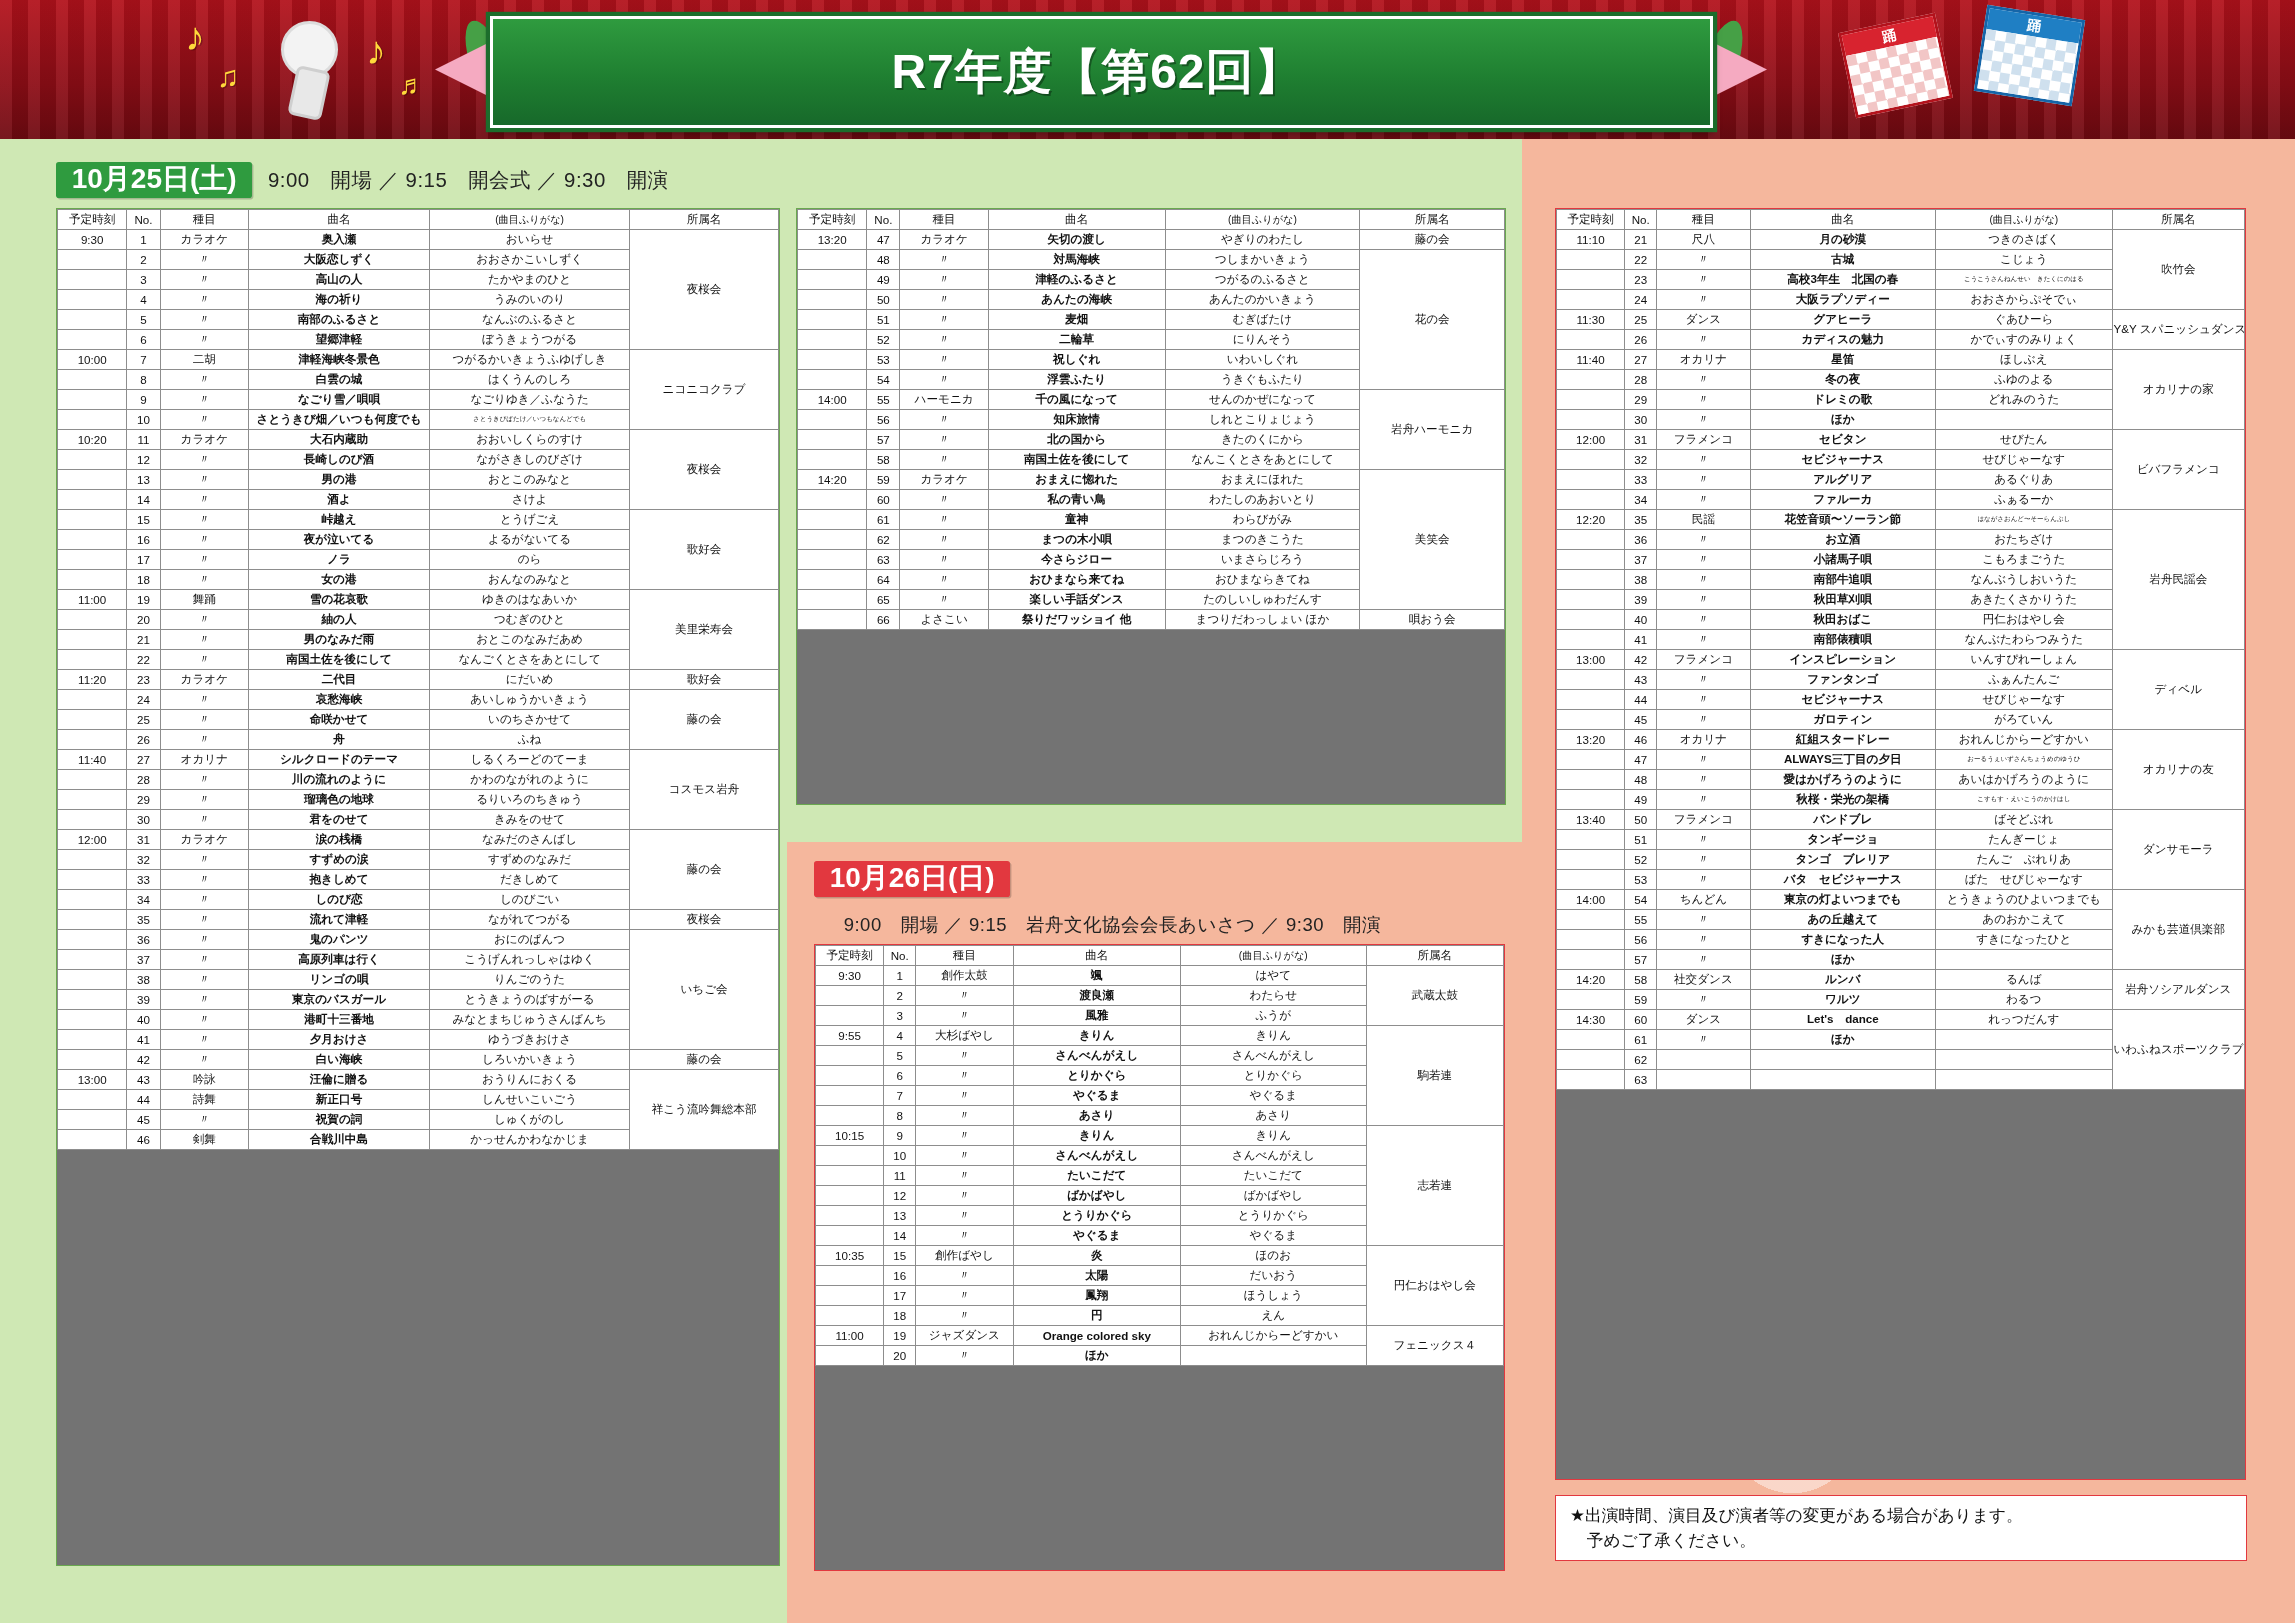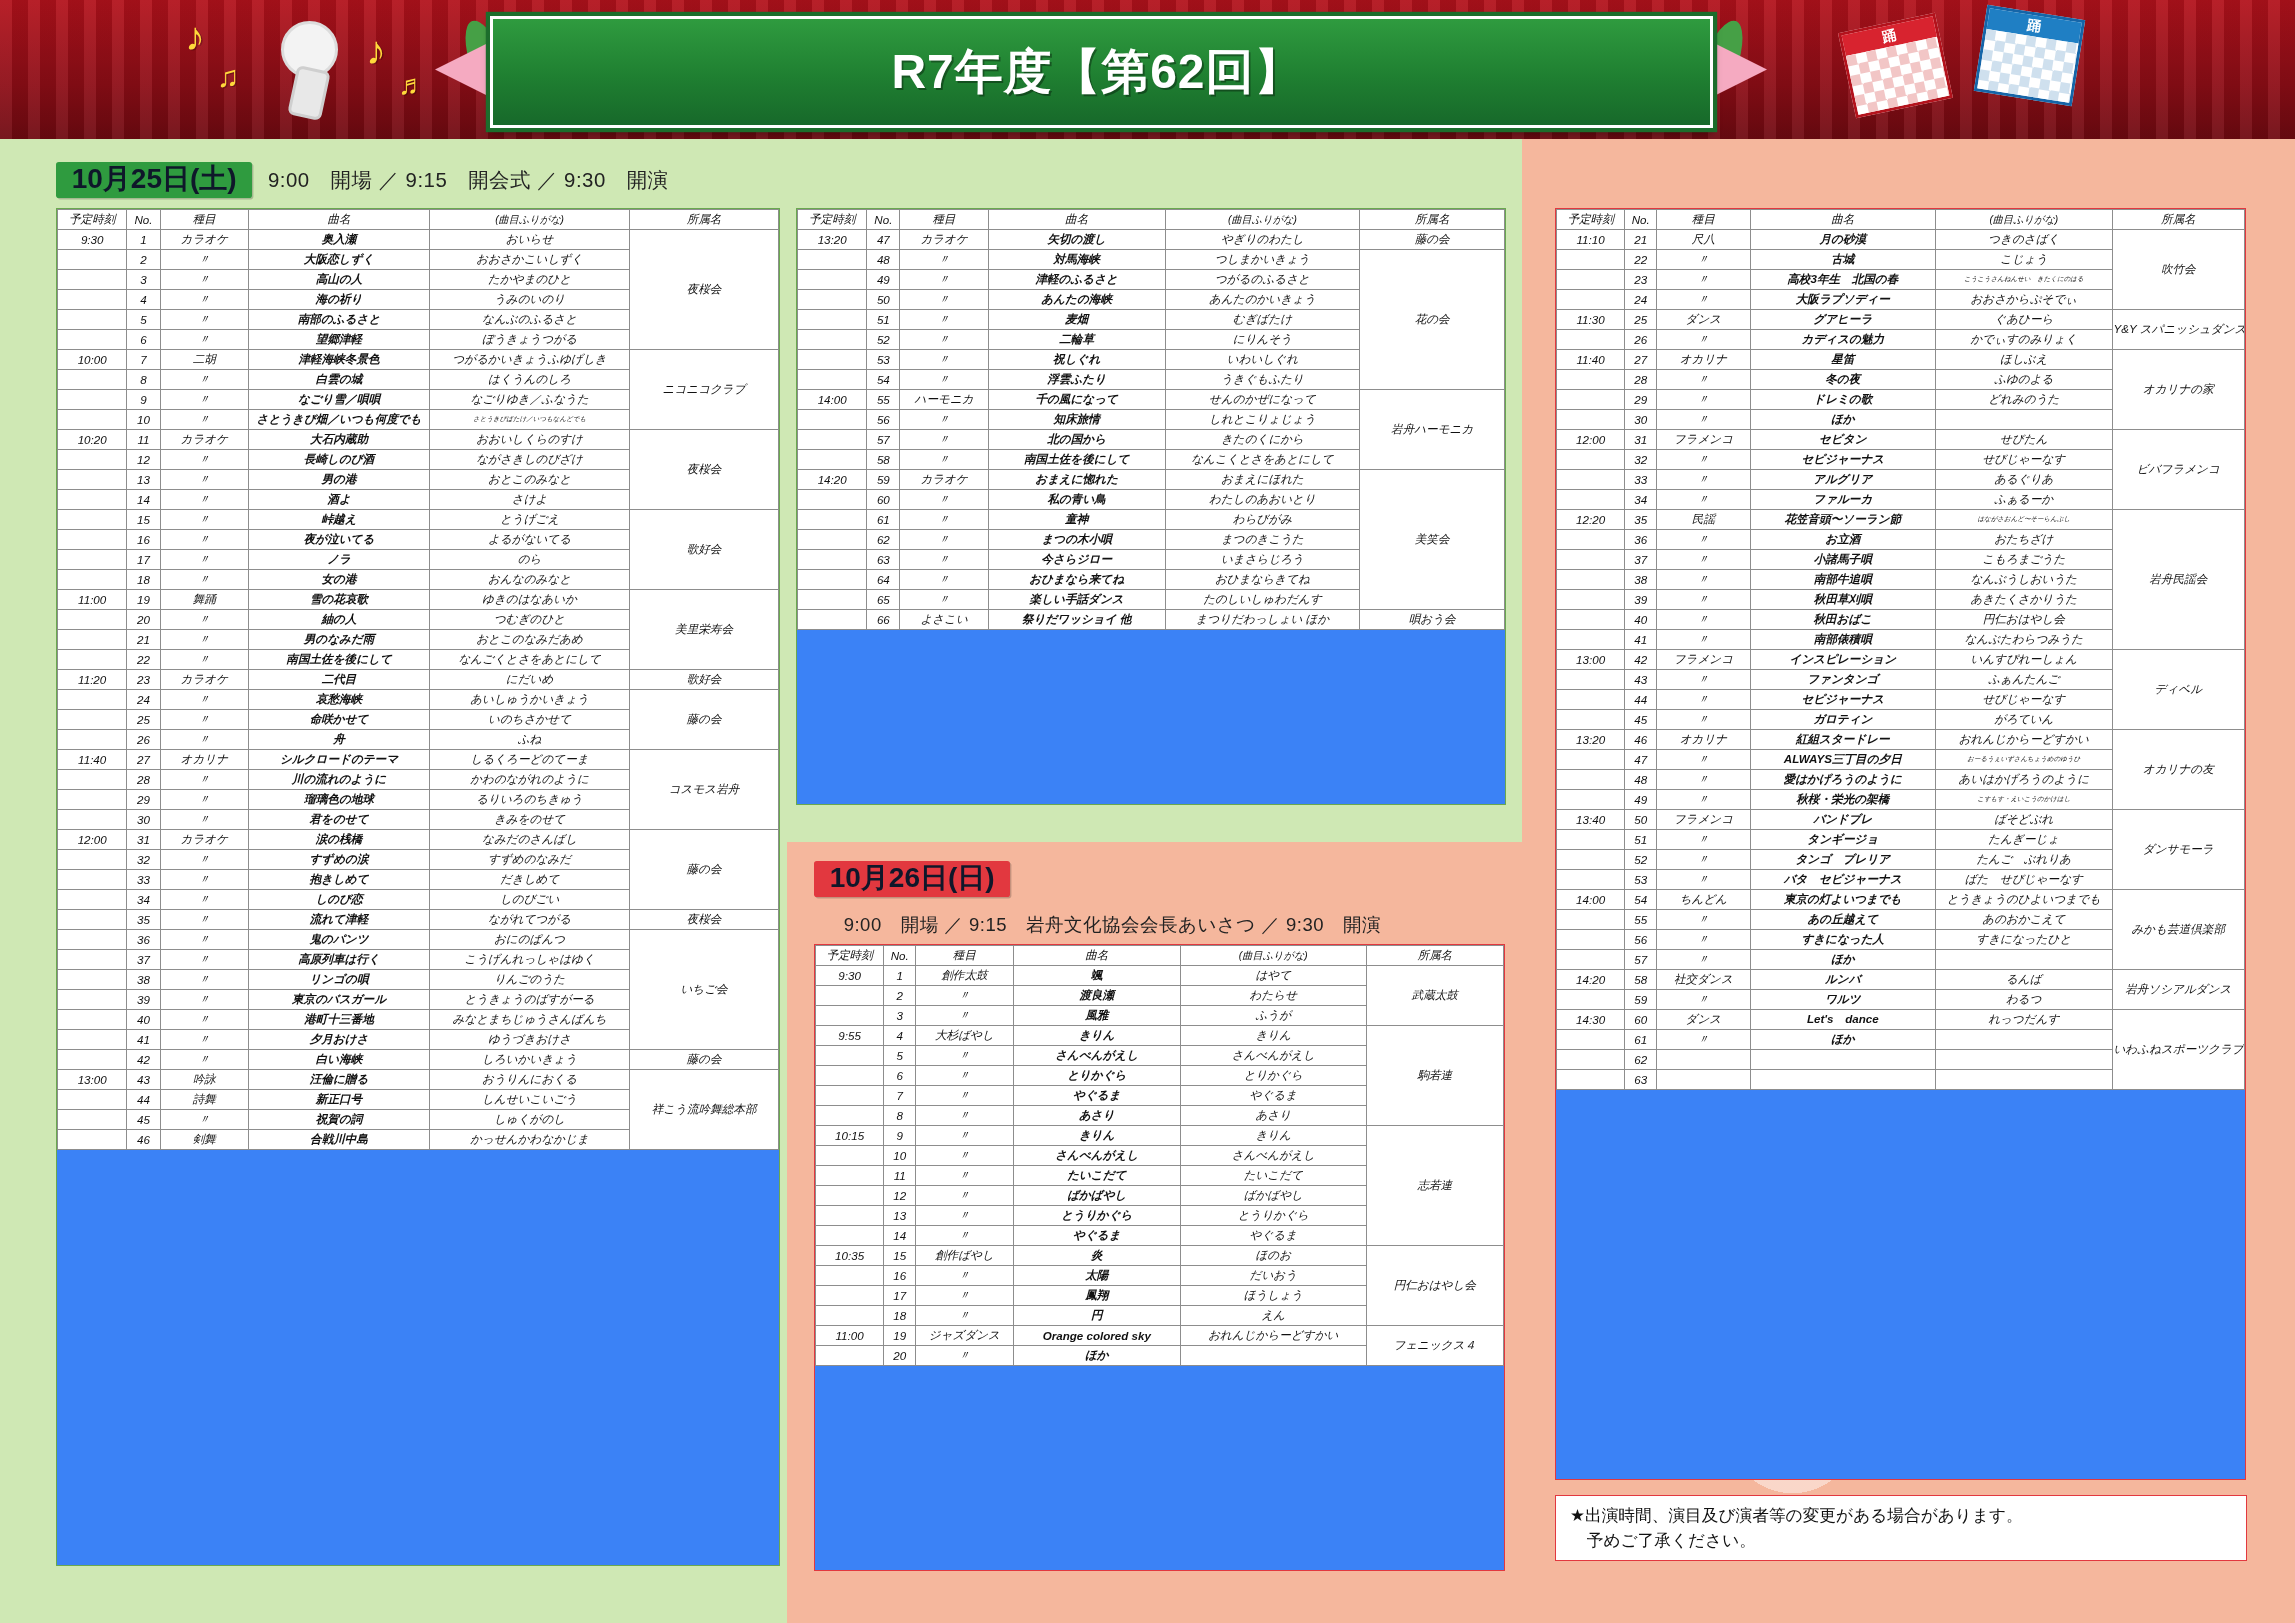--- a/index.html
+++ b/index.html
@@ -85,30 +85,30 @@
   .kite .checks{position:absolute;left:0;right:0;top:21px;bottom:0;
     background:
       repeating-conic-gradient(#ffffff 0 25%, #cfe0ee 0 50%) 0 0/20.4px 20.4px;}
   .kite.red .checks{background:repeating-conic-gradient(#ffffff 0 25%, #f2c6c6 0 50%) 0 0/20.4px 20.4px;}
 
   
   .daybar{
     position:absolute;height:36px;display:flex;align-items:center;
   }
   .daychip{
-    background:#2f9b3f;color:#0f172a;font-size:28px;font-weight:bold;
+    background:#2f9b3f;color:#ffffff;font-size:28px;font-weight:bold;
     padding:2.8px 15.7px 4.6px 15.7px;border-radius:2.8px;line-height:1;
     box-shadow:1.4px 1.4px 0 rgba(0,0,0,.2);
   }
   .daychip.sun{background:#e2383f;}
   .daytext{font-size:20.4px;color:#222;margin-left:15.7px;letter-spacing:0.5px;white-space:nowrap;}
 
   
   .panel{
-    position:absolute;background:#3b82f6;border:1.4px solid #6aa84f;font-style:italic;
+    position:absolute;background:#737373;border:1.4px solid #6aa84f;
   }
   .panel.sun{border-color:#e2383f;}
 
   
   table.prog{
     border-collapse:collapse;width:100%;table-layout:fixed;
     background:#fff;
   }
   table.prog th, table.prog td{
     border:0.5px solid #8d8d8d;

